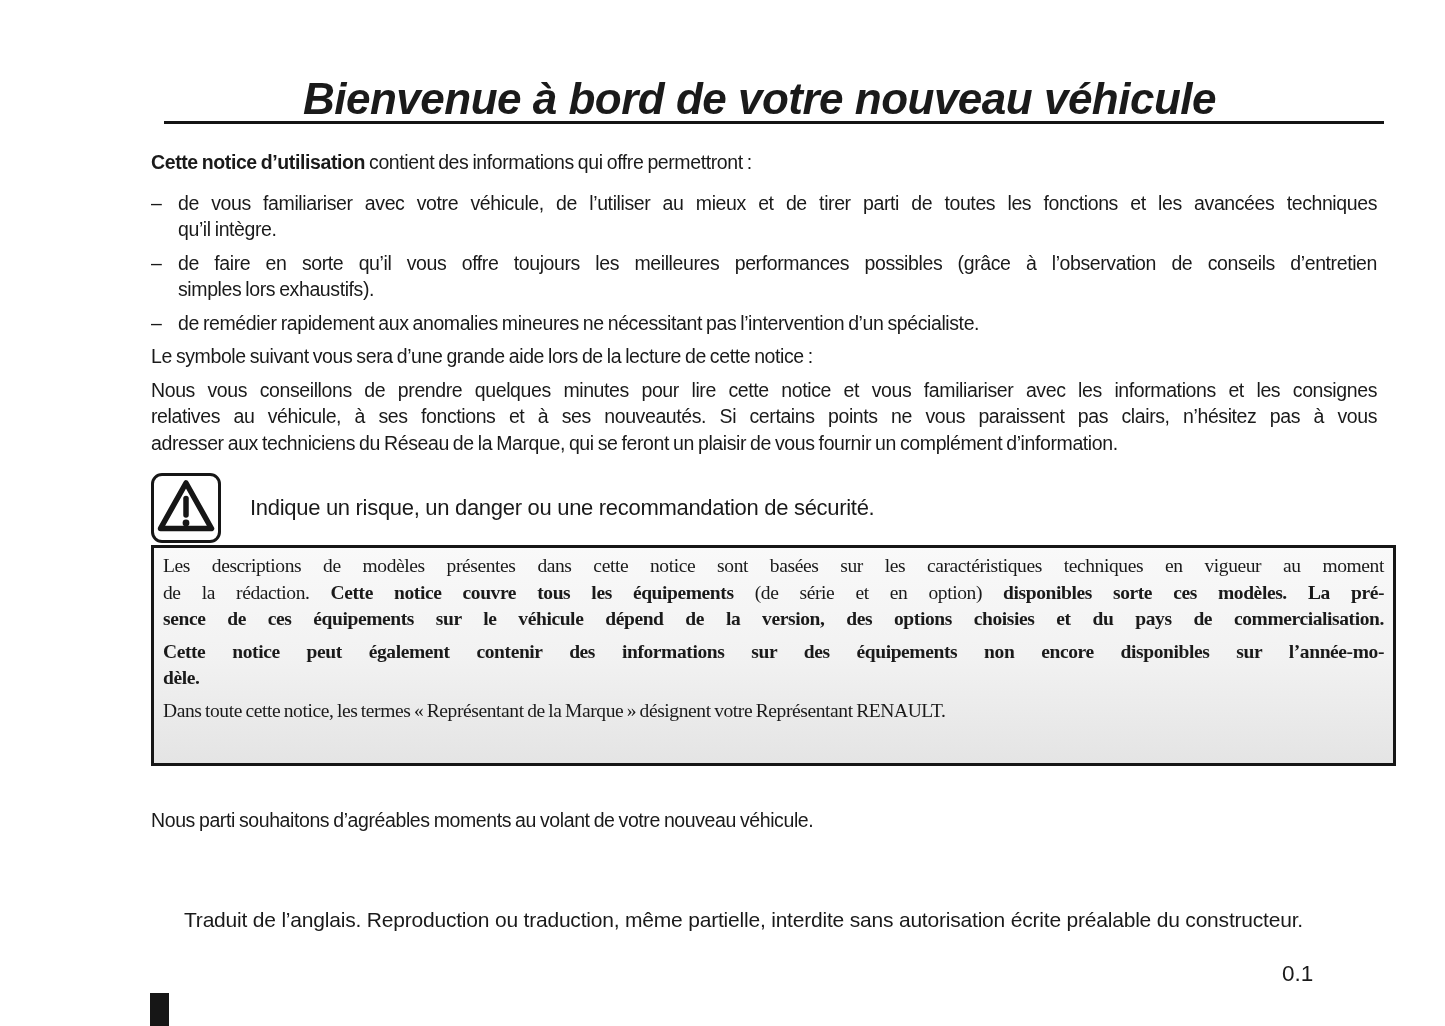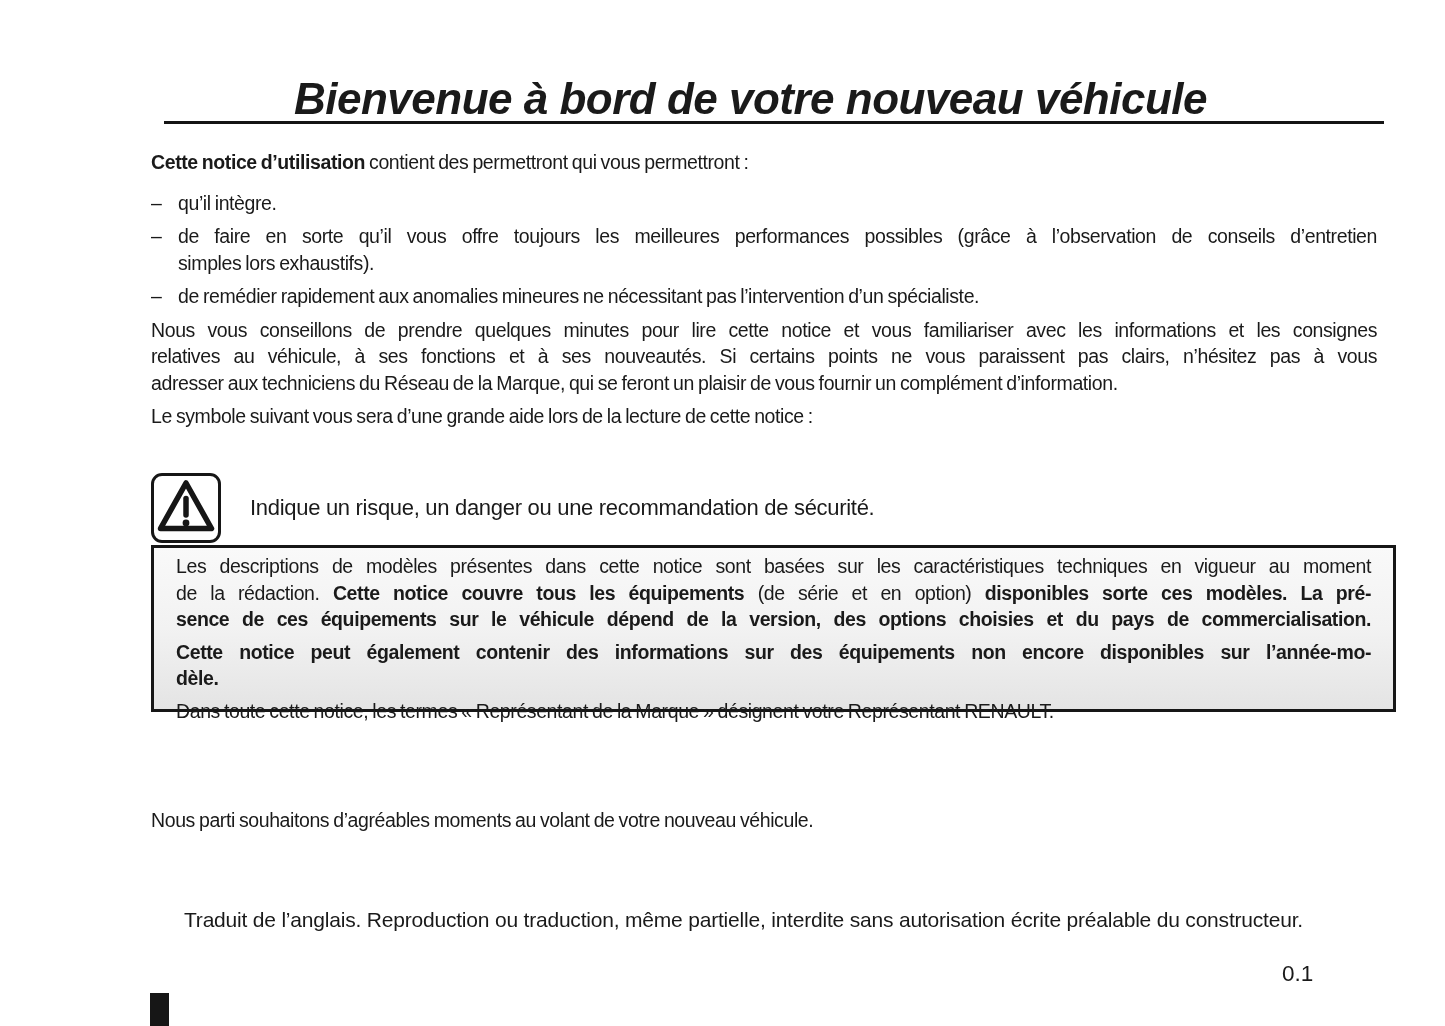--- a/index.html
+++ b/index.html
@@ -9,21 +9,21 @@
     width: 1445px;
     height: 1026px;
     background: #ffffff;
     overflow: hidden;
     font-family: "Liberation Sans", "DejaVu Sans", sans-serif;
     color: #1a1a1a;
   }
   .title {
     position: absolute;
     top: 74px;
-    left: 133px;
+    left: 142px;
     width: 1235px;
     text-align: center;
     font-size: 44px;
     font-weight: bold;
     font-style: italic;
     letter-spacing: -0.5px;
     white-space: nowrap;
   }
   .rule {
     position: absolute;
@@ -65,24 +65,25 @@
     font-size: 22px;
     font-weight: normal;
     letter-spacing: -0.3px;
     white-space: nowrap;
   }
   .notice-box {
     position: absolute;
     left: 151px;
     top: 545px;
     width: 1245px;
-    height: 167px;
+    height: 221px;
     border: 3px solid #161616;
     background: linear-gradient(180deg, #f9f9f9 0%, #f2f2f2 50%, #e4e4e4 100%);
-    padding: 5px 22px;
+    padding: 5px 9px;
+    font-family: Liberation Serif, serif;
   }
   .notice-box .para { margin-bottom: 6px; }
   .closing { position: absolute; left: 151px; top: 807px; width: 1226px; }
   .footnote {
     position: absolute;
     left: 184px;
     top: 908px;
     width: 1110px;
     font-size: 21px;
     line-height: 24px;
@@ -109,50 +110,51 @@
 </head>
 <body>
 
 <div class="page">
 
   <div class="title">Bienvenue à bord de votre nouveau véhicule</div>
   <div class="rule"></div>
 
   <div class="intro bodytext">
     <div class="para lead">
-        <div class="tline"><span class="b">Cette notice d’utilisation</span><span> contient des permettront qui vous permettront :</span></div>
+        <div class="tline"><span class="b">Cette notice d’utilisation</span><span> contient des informations qui offre permettront :</span></div>
       </div>
 
     <div class="bullet">
       <span class="dash">–</span>
       <div>
+          <div class="tline fill"><span>de vous familiariser avec votre véhicule, de l’utiliser au mieux et de tirer parti de toutes les fonctions et les avancées techniques</span></div>
           <div class="tline"><span>qu’il intègre.</span></div>
         </div>
     </div>
     <div class="bullet">
       <span class="dash">–</span>
       <div>
           <div class="tline fill"><span>de faire en sorte qu’il vous offre toujours les meilleures performances possibles (grâce à l’observation de conseils d’entretien</span></div>
           <div class="tline"><span>simples lors exhaustifs).</span></div>
         </div>
     </div>
     <div class="bullet">
       <span class="dash">–</span>
       <div>
           <div class="tline"><span>de remédier rapidement aux anomalies mineures ne nécessitant pas l’intervention d’un spécialiste.</span></div>
         </div>
     </div>
 
     <div class="para">
+        <div class="tline"><span>Le symbole suivant vous sera d’une grande aide lors de la lecture de cette notice :</span></div>
+      </div>
+    <div class="para">
         <div class="tline fill"><span>Nous vous conseillons de prendre quelques minutes pour lire cette notice et vous familiariser avec les informations et les consignes</span></div>
         <div class="tline fill"><span>relatives au véhicule, à ses fonctions et à ses nouveautés. Si certains points ne vous paraissent pas clairs, n’hésitez pas à vous</span></div>
         <div class="tline"><span>adresser aux techniciens du Réseau de la Marque, qui se feront un plaisir de vous fournir un complément d’information.</span></div>
-      </div>
-    <div class="para">
-        <div class="tline"><span>Le symbole suivant vous sera d’une grande aide lors de la lecture de cette notice :</span></div>
       </div>
   </div>
 
   <div class="warn-icon">
     <svg width="64" height="64" viewBox="0 0 64 64" aria-hidden="true">
       <path d="M32 7 L57.5 52.5 L6.5 52.5 Z" fill="none" stroke="#161616" stroke-width="5.5" stroke-linejoin="round"></path>
       <line x1="32" y1="22.5" x2="32" y2="39" stroke="#161616" stroke-width="5.5" stroke-linecap="round"></line>
       <circle cx="32" cy="47" r="3.4" fill="#161616"></circle>
     </svg>
   </div>

